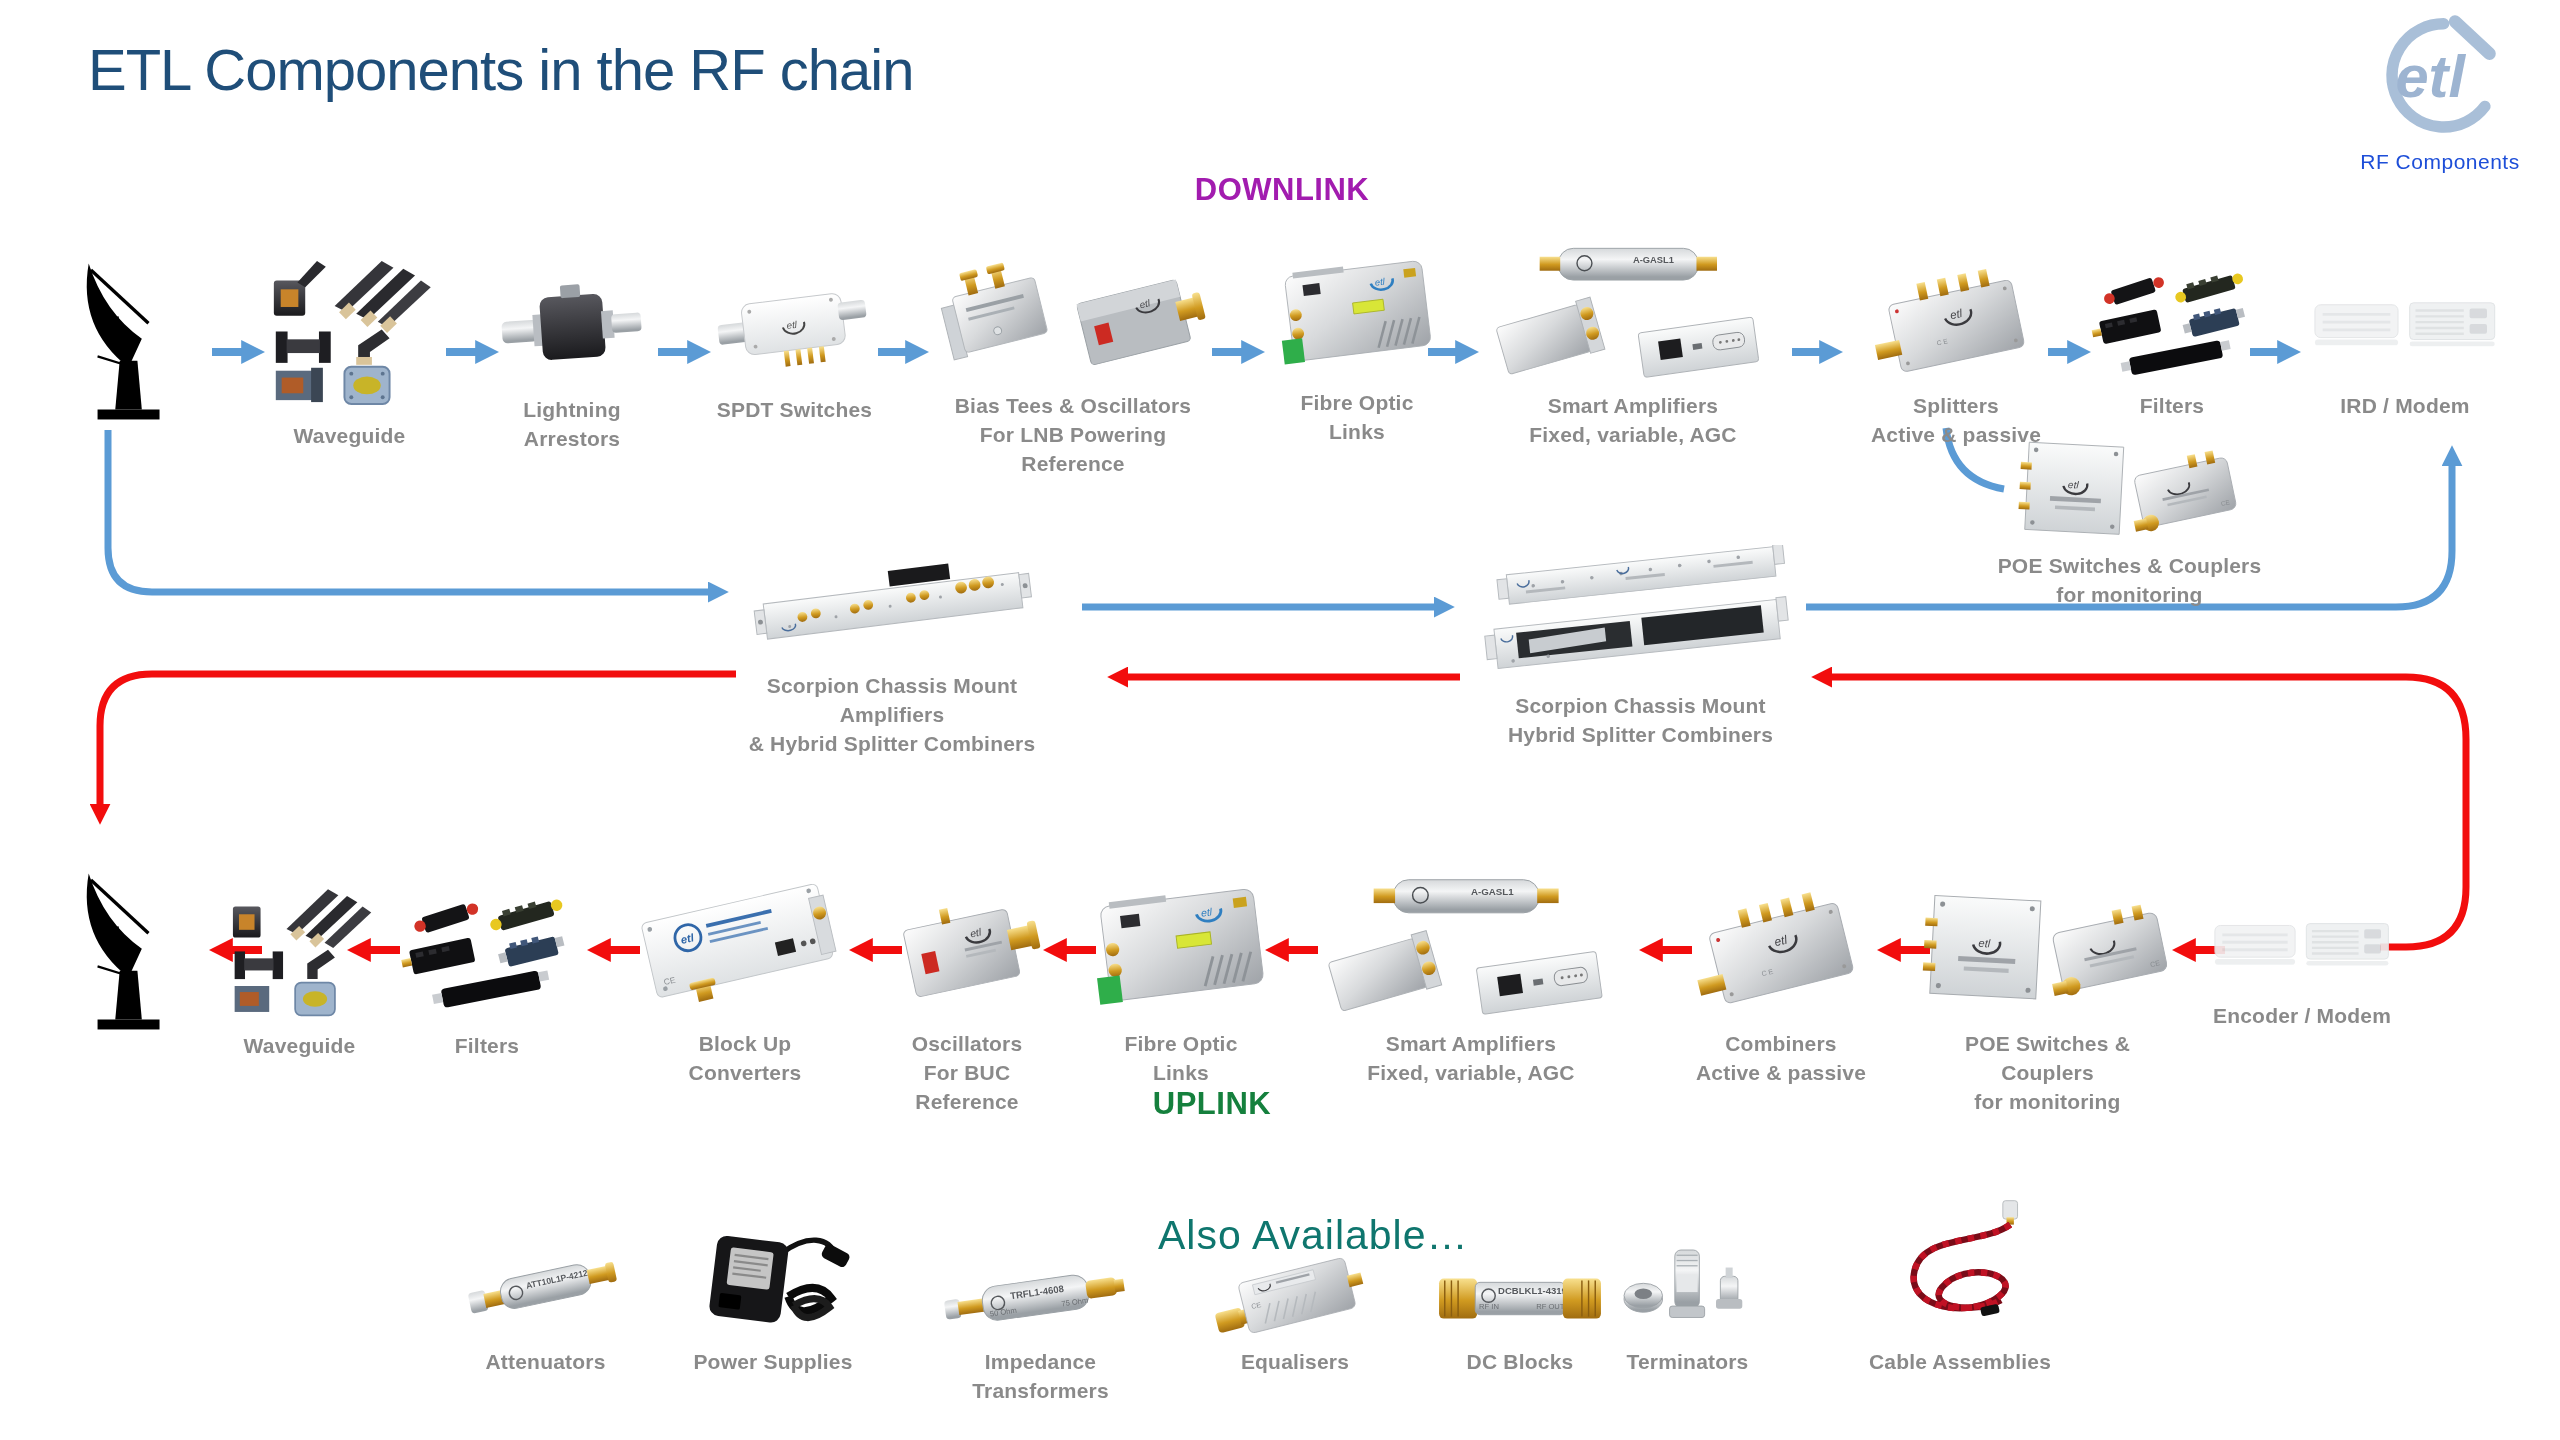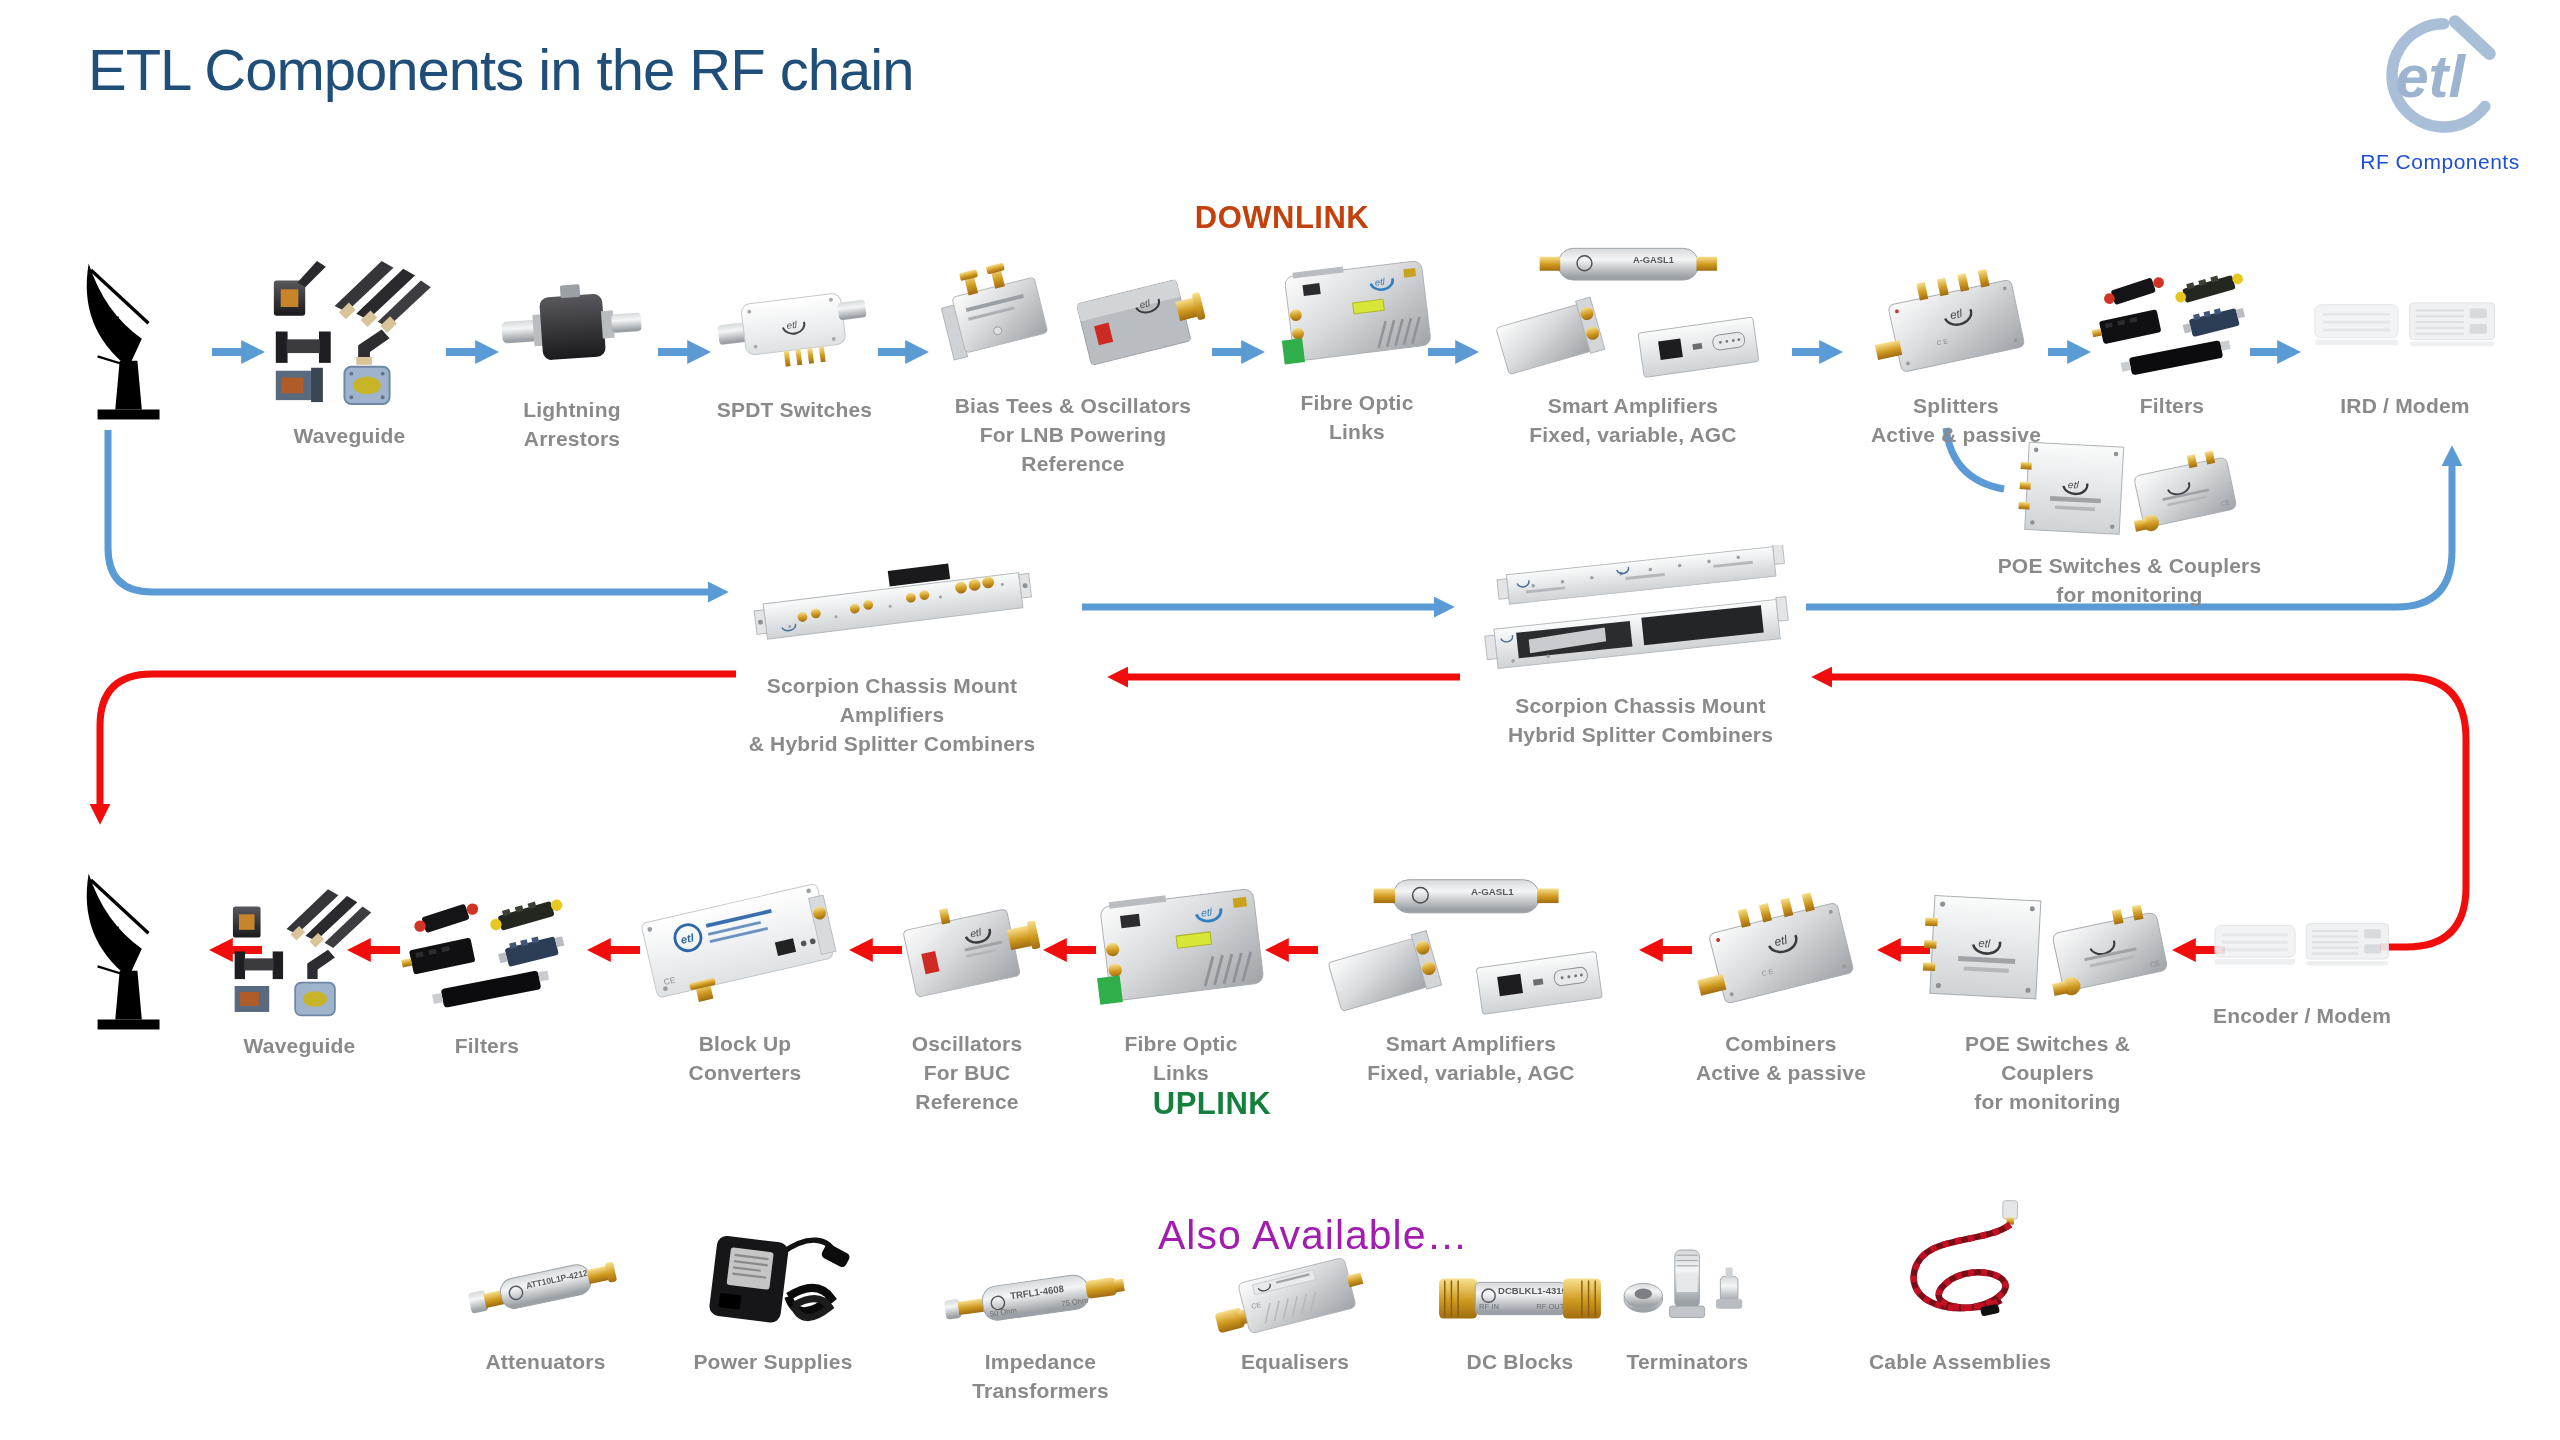--- a/index.html
+++ b/index.html
@@ -1,24 +1,24 @@
 <!DOCTYPE html>
 <html><head>
 <meta charset="utf-8">
 <style>
   html,body{margin:0;padding:0;background:#fff;}
   .stage{position:relative;width:2560px;height:1440px;background:#ffffff;overflow:hidden;
          font-family:"Liberation Sans",sans-serif;}
   .page-title{position:absolute;left:88px;top:36px;font-size:58px;font-weight:400;
               letter-spacing:-1px;color:#1F4E79;}
   .heading{position:absolute;font-size:31px;font-weight:bold;text-align:center;letter-spacing:.5px;}
-  .heading.downlink{left:1132px;top:200px;width:300px;color:#c2410c;}
+  .heading.downlink{left:1132px;top:172px;width:300px;color:#a21caf;}
   .heading.uplink{left:1062px;top:1086px;width:300px;color:#15803d;}
   .also-heading{position:absolute;left:1158px;top:1212px;font-size:41px;font-weight:400;
-                color:#a21caf;letter-spacing:1px;}
+                color:#0f766e;letter-spacing:1px;}
   .logo{position:absolute;left:2345px;top:12px;width:190px;text-align:center;}
   .logo .tagline{margin-top:2px;font-size:21px;color:#1d4ed8;letter-spacing:.5px;}
   .item{position:absolute;display:flex;flex-direction:column;align-items:center;gap:12px;}
   .art{display:flex;align-items:center;justify-content:center;width:100%;}
   .label{font-size:21px;font-weight:bold;color:#8A8A8A;text-align:center;
          white-space:pre-line;line-height:1.38;letter-spacing:.2px;}
   #wires{position:absolute;left:0;top:0;z-index:0;}
   .item,.page-title,.heading,.also-heading,.logo{z-index:1;}
   svg{display:block;}
 </style>

